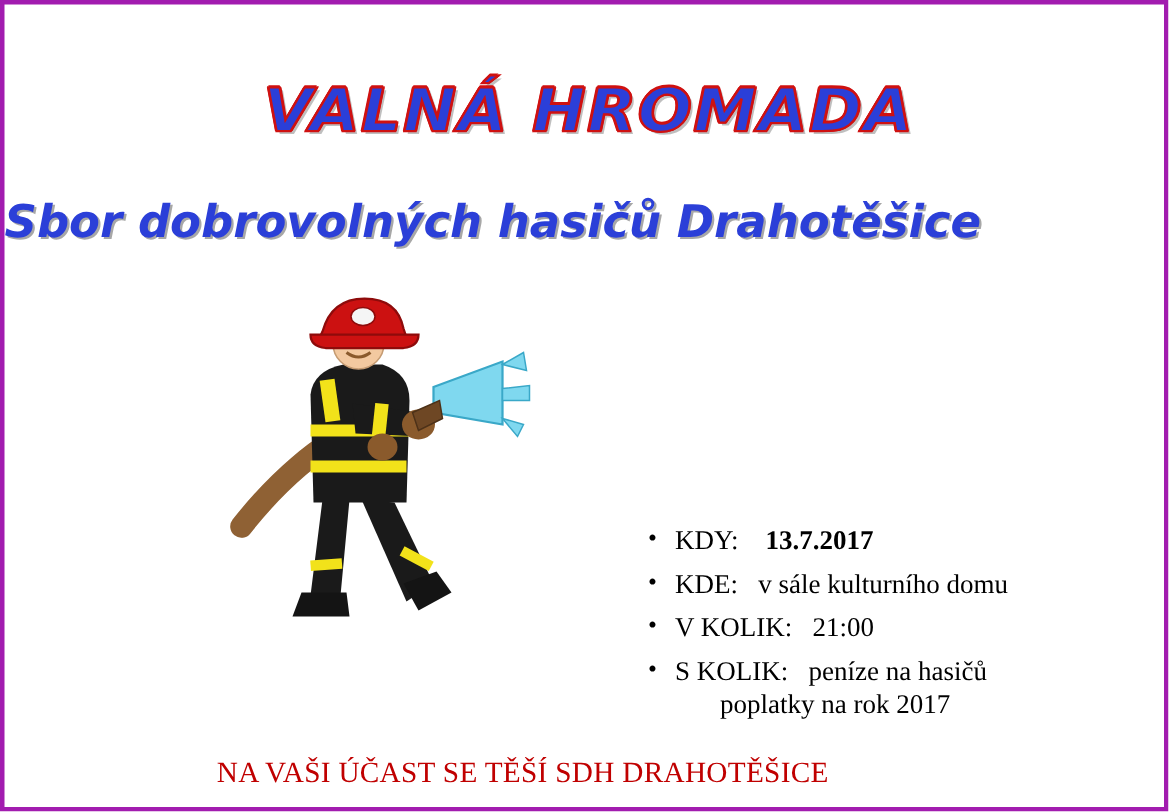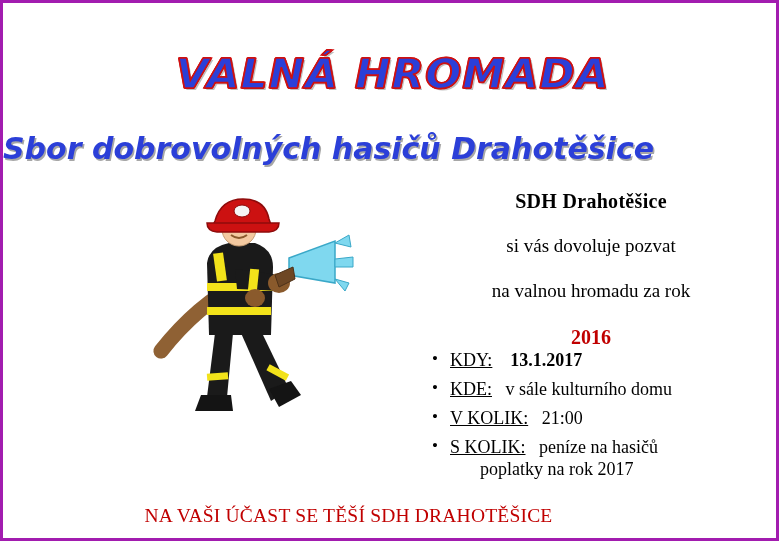--- a/index.html
+++ b/index.html
@@ -107,21 +107,21 @@
     padding-left: 18px;
     text-align: left;
   }
   .info-list li::before {
     content: "\2022";
     position: absolute;
     left: 0;
     top: -1px;
     font-size: 17px;
   }
-  .info-list li .lbl { white-space: pre; text-decoration: underline; }
+  .info-list li .lbl { white-space: pre; }
   .info-list li .bold-date { font-weight: bold; }
   .info-list li .cont {
     display: block;
     padding-left: 30px;
   }
 
   
   .footer {
     position: absolute;
     left: 0;
@@ -201,32 +201,26 @@
       <path d="M128 52 q8 6 16 0" stroke="#8a5a2c" stroke-width="2" fill="none"></path>
 
       <g>
         <path d="M112 38 Q118 16 140 16 Q162 16 166 36 L168 42 L110 42 Z" fill="#cc1111" stroke="#8e0b0b" stroke-width="1.5"></path>
         <path d="M104 40 L176 40 Q176 48 166 49 L114 49 Q104 48 104 40 Z" fill="#cc1111" stroke="#8e0b0b" stroke-width="1.5"></path>
         <ellipse cx="139" cy="28" rx="8" ry="6" fill="#f5f5f5" stroke="#8e0b0b" stroke-width="1"></ellipse>
       </g>
     </svg>
   </div>
 
-  <div class="body-col">
-    <div class="line org-name">SDH Drahotěšice</div>
-    <div class="line">si vás dovoluje pozvat</div>
-    <div class="line">na valnou hromadu za rok</div>
-    <div class="line year">2016</div>
-  </div>
 
   <ul class="info-list">
     <li>
       <span class="lbl">KDY:</span>
       <span>&nbsp;&nbsp;</span>
-      <span class="bold-date">13.1.2017</span>
+      <span class="bold-date">13.7.2017</span>
     </li>
     <li>
       <span class="lbl">KDE:</span>
       <span>&nbsp;</span>
       <span>v sále kulturního domu</span>
     </li>
     <li>
       <span class="lbl">V KOLIK:</span>
       <span>&nbsp;</span>
       <span>21:00</span>

